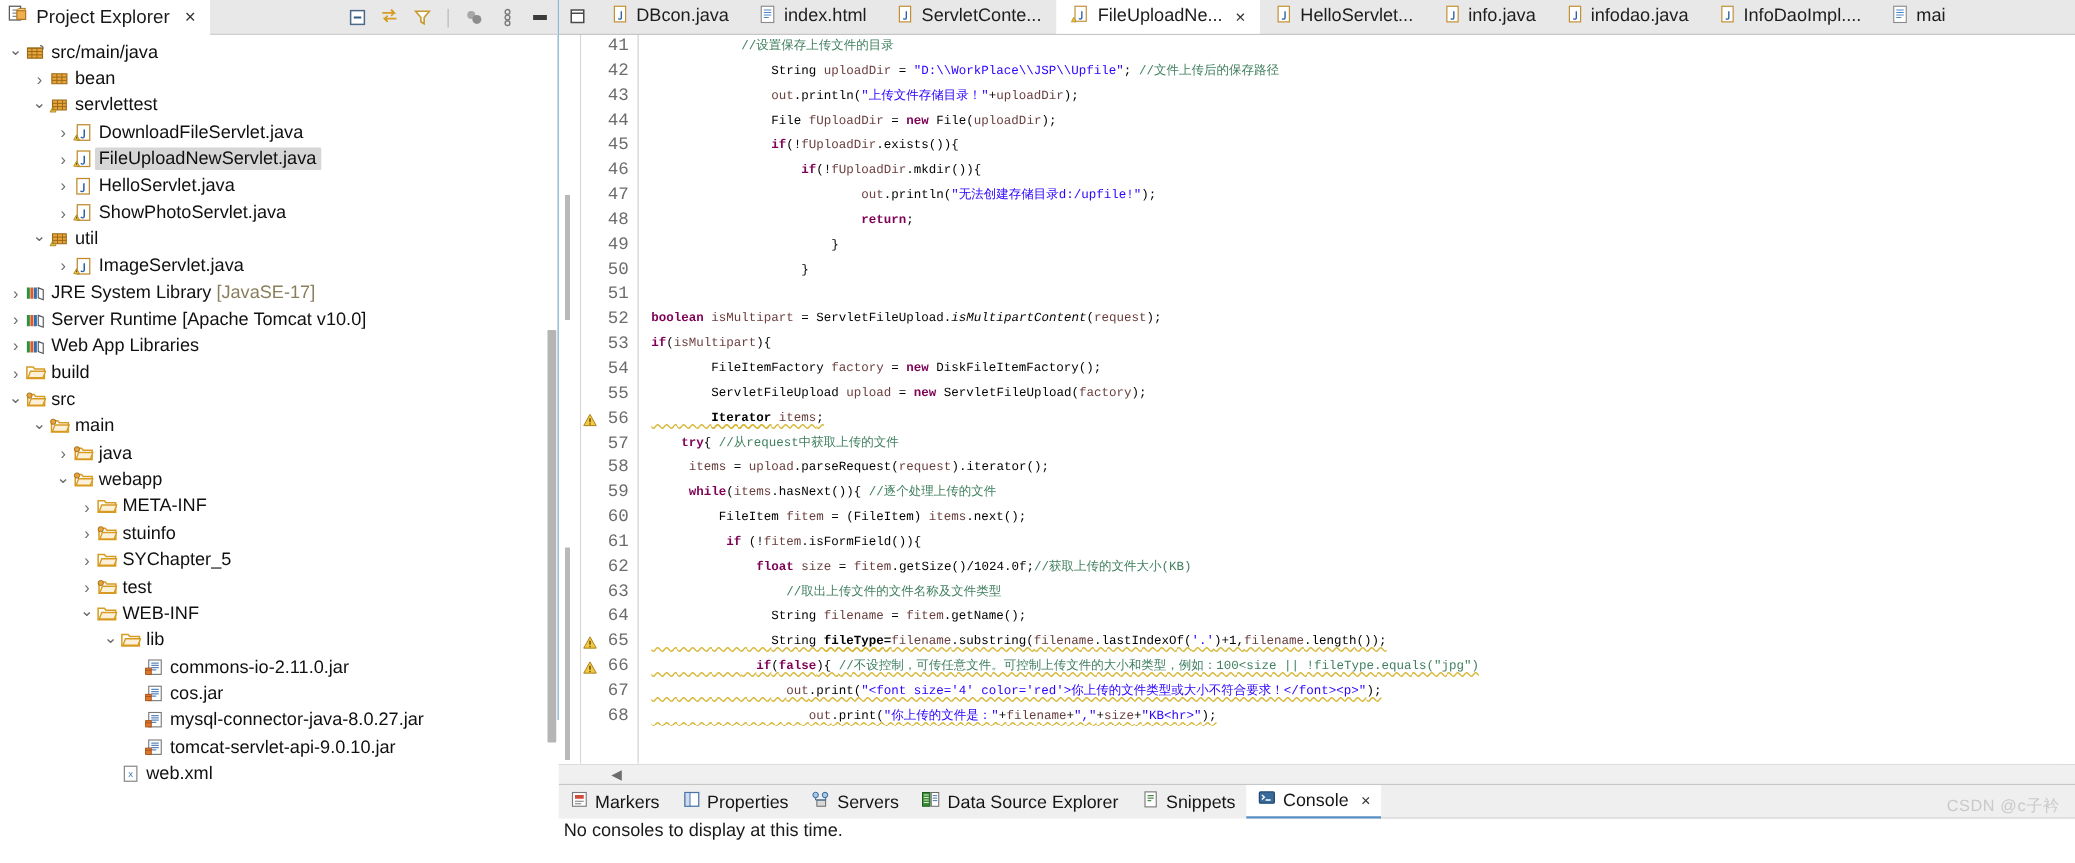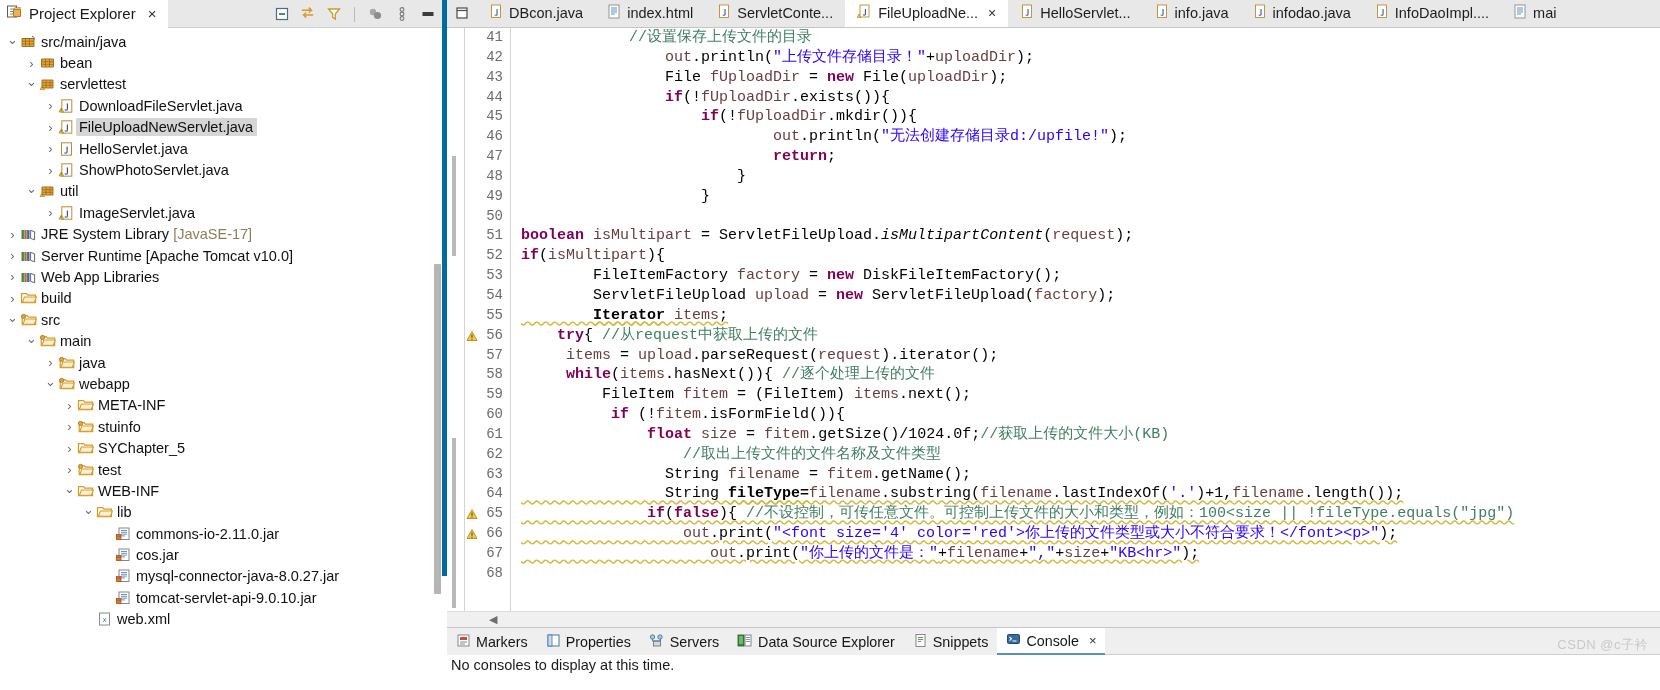--- a/index.html
+++ b/index.html
@@ -3,21 +3,21 @@
 <meta charset="utf-8">
 <style>
   * { box-sizing: border-box; margin:0; padding:0; }
   html,body{ width:1660px; height:690px; overflow:hidden; background:#ffffff;
     font-family:"Liberation Sans", sans-serif; }
 
   #app{ position:relative; width:1660px; height:690px; display:flex; }
 
   
   #explorer{ width:447px; height:576px; background:#ffffff; position:relative;
-             border-right:5px solid #0369a1; flex:0 0 447px; }
+             border-right:1px solid #0369a1; flex:0 0 447px; }
 
   #explorer-header{ height:28px; display:flex; align-items:center; position:relative;
                     background:#ffffff; }
   #explorer-tab{ display:flex; align-items:center; height:28px; padding:0 8px 0 6px;
                  background:#ffffff; border-bottom:2px solid #ffffff; gap:6px;
                  position:relative; z-index:2;}
   #explorer-tab .tabtext{ font-size:15px; color:#1a1a1a; white-space:nowrap;}
   #explorer-tab .closex{ font-size:15px; color:#333; margin-left:6px; line-height:1;}
   #explorer-header-fill{ position:absolute; left:168px; right:0; top:0; height:28px;
                          background:#e8e8e8; border-bottom:1px solid #cfcfcf; z-index:1;}
@@ -54,21 +54,21 @@
   #ruler{ width:18px; background:#ffffff; border-right:1px solid #d4d4d4;
           flex:0 0 18px; position:relative;}
   #ruler .grayline{ position:absolute; left:5px; width:4px; background:#b9b9b9;}
   #gutter{ width:46px; flex:0 0 46px; background:#ffffff; border-right:1px solid #d4d4d4;
            position:relative; }
   .gnum{ height:19.85px; line-height:19.85px; text-align:right; padding-right:7px;
          font-family:"Liberation Mono", monospace; font-size:14px; color:#6c6c6c;
          position:relative;}
   .warnico{ position:absolute; left:1px; top:3px; width:13px; height:13px;}
   #code{ flex:1; position:relative; overflow:hidden; padding-left:10px;
-         font-family:"Liberation Mono", monospace; font-size:15px;}
+         font-family:"Liberation Mono", monospace; font-size:10px;}
   .cl{ height:19.85px; line-height:19.85px; white-space:pre; color:#000000;}
 
   
   .kw{ color:#7f0055; font-weight:bold; }
   .st{ color:#2a00ff; }
   .cm{ color:#3f7f5f; }
   .mth{ color:#000000; font-style:italic; }
   .prm{ color:#6a3e3e;margin-top:43px; }
   .loc{ color:#6a3e3e; }
   .warn{ text-decoration: underline wavy #d7b83a; text-decoration-skip-ink:none;font-weight:bold;}
@@ -605,20 +605,21 @@
           <div class="gnum">66<span class="warnico"><svg width="13" height="13" viewBox="0 0 13 13">
                 <path d="M1 11.5L6 2.5l5 9z" fill="#f5c842" stroke="#a8811a" stroke-width=".8"></path>
                 <path d="M6 5.5v3.2" stroke="#5a4408" stroke-width="1.1"></path>
                 <circle cx="6" cy="10.2" r=".6" fill="#5a4408"></circle>
               </svg></span></div>
           <div class="gnum">67</div>
           <div class="gnum">68</div>
         </div>
       <div id="code">
           <div class="cl">&nbsp;&nbsp;&nbsp;&nbsp;&nbsp;&nbsp;&nbsp;&nbsp;&nbsp;&nbsp;&nbsp;&nbsp;<span class="cm">//设置保存上传文件的目录</span></div>
+          <div class="cl">&nbsp;&nbsp;&nbsp;&nbsp;&nbsp;&nbsp;&nbsp;&nbsp;&nbsp;&nbsp;&nbsp;&nbsp;&nbsp;&nbsp;&nbsp;&nbsp;<span class="">String </span><span class="loc">uploadDir</span><span class=""> = </span><span class="st">"D:\\WorkPlace\\JSP\\Upfile"</span><span class="">; </span><span class="cm">//文件上传后的保存路径</span></div>
           <div class="cl">&nbsp;&nbsp;&nbsp;&nbsp;&nbsp;&nbsp;&nbsp;&nbsp;&nbsp;&nbsp;&nbsp;&nbsp;&nbsp;&nbsp;&nbsp;&nbsp;<span class="loc">out</span><span class="">.println(</span><span class="st">"上传文件存储目录！"</span><span class="">+</span><span class="loc">uploadDir</span><span class="">);</span></div>
           <div class="cl">&nbsp;&nbsp;&nbsp;&nbsp;&nbsp;&nbsp;&nbsp;&nbsp;&nbsp;&nbsp;&nbsp;&nbsp;&nbsp;&nbsp;&nbsp;&nbsp;<span class="">File </span><span class="loc">fUploadDir</span><span class=""> = </span><span class="kw">new</span><span class=""> File(</span><span class="loc">uploadDir</span><span class="">);</span></div>
           <div class="cl">&nbsp;&nbsp;&nbsp;&nbsp;&nbsp;&nbsp;&nbsp;&nbsp;&nbsp;&nbsp;&nbsp;&nbsp;&nbsp;&nbsp;&nbsp;&nbsp;<span class="kw">if</span><span class="">(!</span><span class="loc">fUploadDir</span><span class="">.exists()){</span></div>
           <div class="cl">&nbsp;&nbsp;&nbsp;&nbsp;&nbsp;&nbsp;&nbsp;&nbsp;&nbsp;&nbsp;&nbsp;&nbsp;&nbsp;&nbsp;&nbsp;&nbsp;&nbsp;&nbsp;&nbsp;&nbsp;<span class="kw">if</span><span class="">(!</span><span class="loc">fUploadDir</span><span class="">.mkdir()){</span></div>
           <div class="cl">&nbsp;&nbsp;&nbsp;&nbsp;&nbsp;&nbsp;&nbsp;&nbsp;&nbsp;&nbsp;&nbsp;&nbsp;&nbsp;&nbsp;&nbsp;&nbsp;&nbsp;&nbsp;&nbsp;&nbsp;&nbsp;&nbsp;&nbsp;&nbsp;&nbsp;&nbsp;&nbsp;&nbsp;<span class="loc">out</span><span class="">.println(</span><span class="st">"无法创建存储目录d:/upfile!"</span><span class="">);</span></div>
           <div class="cl">&nbsp;&nbsp;&nbsp;&nbsp;&nbsp;&nbsp;&nbsp;&nbsp;&nbsp;&nbsp;&nbsp;&nbsp;&nbsp;&nbsp;&nbsp;&nbsp;&nbsp;&nbsp;&nbsp;&nbsp;&nbsp;&nbsp;&nbsp;&nbsp;&nbsp;&nbsp;&nbsp;&nbsp;<span class="kw">return</span><span class="">;</span></div>
           <div class="cl">&nbsp;&nbsp;&nbsp;&nbsp;&nbsp;&nbsp;&nbsp;&nbsp;&nbsp;&nbsp;&nbsp;&nbsp;&nbsp;&nbsp;&nbsp;&nbsp;&nbsp;&nbsp;&nbsp;&nbsp;&nbsp;&nbsp;&nbsp;&nbsp;<span class="">}</span></div>
           <div class="cl">&nbsp;&nbsp;&nbsp;&nbsp;&nbsp;&nbsp;&nbsp;&nbsp;&nbsp;&nbsp;&nbsp;&nbsp;&nbsp;&nbsp;&nbsp;&nbsp;&nbsp;&nbsp;&nbsp;&nbsp;<span class="">}</span></div>
           <div class="cl"></div>
           <div class="cl"><span class="kw">boolean</span><span class=""> </span><span class="loc">isMultipart</span><span class=""> = </span><span class="">ServletFileUpload.</span><span class="mth">isMultipartContent</span><span class="">(</span><span class="prm">request</span><span class="">);</span></div>

